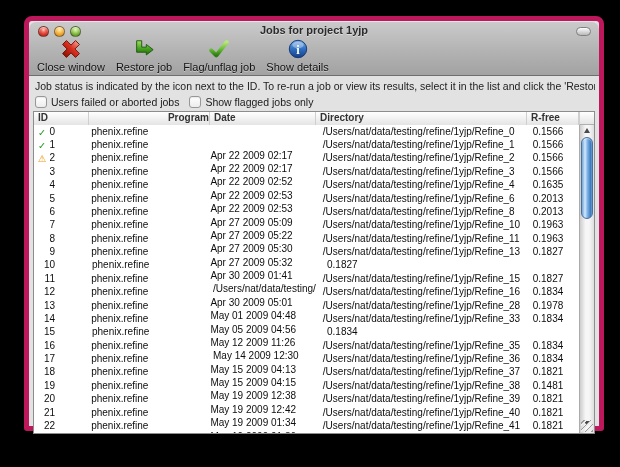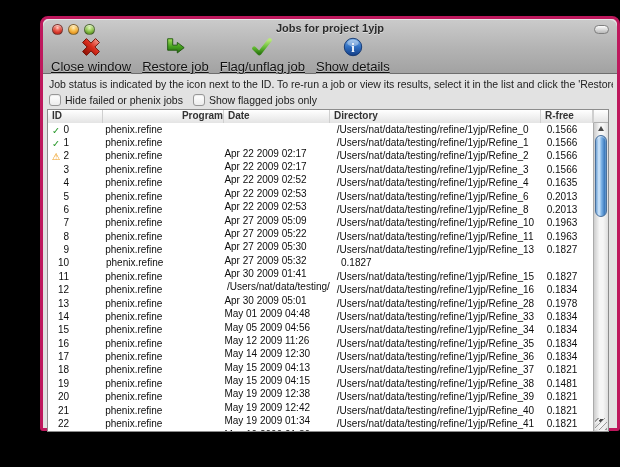--- a/index.html
+++ b/index.html
@@ -3,22 +3,22 @@
 <meta charset="utf-8">
 <style>
   html,body{margin:0;padding:0;}
   body{
     width:620px;height:467px;background:#000;
     font-family:"Liberation Sans","DejaVu Sans",sans-serif;
     position:relative;overflow:hidden;
     -webkit-font-smoothing:antialiased;
   }
   .window{
-    position:absolute;left:40px;top:16px;width:580px;height:415px;
-    background:#e2e2e2;border:3px solid #be185d;
+    position:absolute;left:24px;top:16px;width:580px;height:415px;
+    background:#e2e2e2;border:5px solid #be185d;
     border-radius:8px 8px 3px 3px;box-sizing:border-box;
     box-shadow:0 8px 20px rgba(0,0,0,.55);
   }
   
   .chrome{
     position:absolute;left:0;top:0;right:0;height:54px;
     background:linear-gradient(#cbcbcb,#b3b3b3 55%,#a2a2a2);
     border-bottom:1px solid #6e6e6e;border-radius:7px 7px 0 0;
     box-shadow:inset 0 1px 0 rgba(255,255,255,.55);
   }
@@ -37,22 +37,22 @@
   .light.green{background:radial-gradient(circle at 50% 30%,#e4f7c2 0%,#a7d56a 35%,#74ad35 65%,#4a8012 100%);}
   .pill{
     position:absolute;right:8px;top:6px;width:15px;height:9px;border-radius:5px;
     background:linear-gradient(#fdfdfd,#b9b9b9);border:1px solid #7f7f7f;box-sizing:border-box;
   }
   .toolbar{position:absolute;left:0;top:16px;right:0;bottom:0;
     display:flex;align-items:flex-start;gap:5px;padding-left:5px;}
   .tb-item{display:flex;flex-direction:column;align-items:center;
     padding:1px 3px 0 3px;cursor:default;}
   .tb-item svg{display:block;}
-  .tb-label{font-size:13px;color:#111;margin-top:1px;white-space:nowrap;
-    text-shadow:0 1px 0 rgba(255,255,255,.4);text-decoration:underline;}
+  .tb-label{font-size:11px;color:#111;margin-top:1px;white-space:nowrap;
+    text-shadow:0 1px 0 rgba(255,255,255,.4);}
   
   .helptext{
     position:absolute;left:6px;top:59px;right:4px;
     font-size:10.5px;color:#222;white-space:nowrap;overflow:hidden;
   }
   .filters{position:absolute;left:6px;top:75px;display:flex;gap:10px;}
   .cb-item{display:flex;align-items:center;gap:4px;}
   .cb{width:12px;height:12px;box-sizing:border-box;border-radius:3px;
     background:linear-gradient(#ffffff,#ececec);border:1px solid #979797;
     box-shadow:inset 0 1px 1px rgba(0,0,0,.08);}
@@ -184,21 +184,21 @@
         <span class="tb-label">Show details</span>
       </div>
     </div>
   </div>
 
   <div class="helptext">Job status is indicated by the icon next to the ID. To re-run a job or view its results, select it in the list and click the 'Restore' button.</div>
 
   <div class="filters">
     <div class="cb-item">
       <span class="cb"></span>
-      <span class="cb-label">Hide failed or phenix jobs</span>
+      <span class="cb-label">Users failed or aborted jobs</span>
     </div>
     <div class="cb-item">
       <span class="cb"></span>
       <span class="cb-label">Show flagged jobs only</span>
     </div>
   </div>
 
   <div class="table">
     <div class="thead">
 
@@ -380,21 +380,20 @@
           <div class="td">0.1834</div>
         </div>
 
         <div class="tr">
           <div class="td">
             <span class="status"></span>
             <span class="idnum">15</span>
           </div>
           <div class="td">phenix.refine</div>
           <div class="td">May 14 2009 12:30</div>
-          <div class="td">/Users/nat/data/testing/refine/1yjp/Refine_34</div>
           <div class="td">0.1834</div>
         </div>
 
         <div class="tr">
           <div class="td">
             <span class="status"></span>
             <span class="idnum">16</span>
           </div>
           <div class="td">phenix.refine</div>
           <div class="td">May 15 2009 04:13</div>

